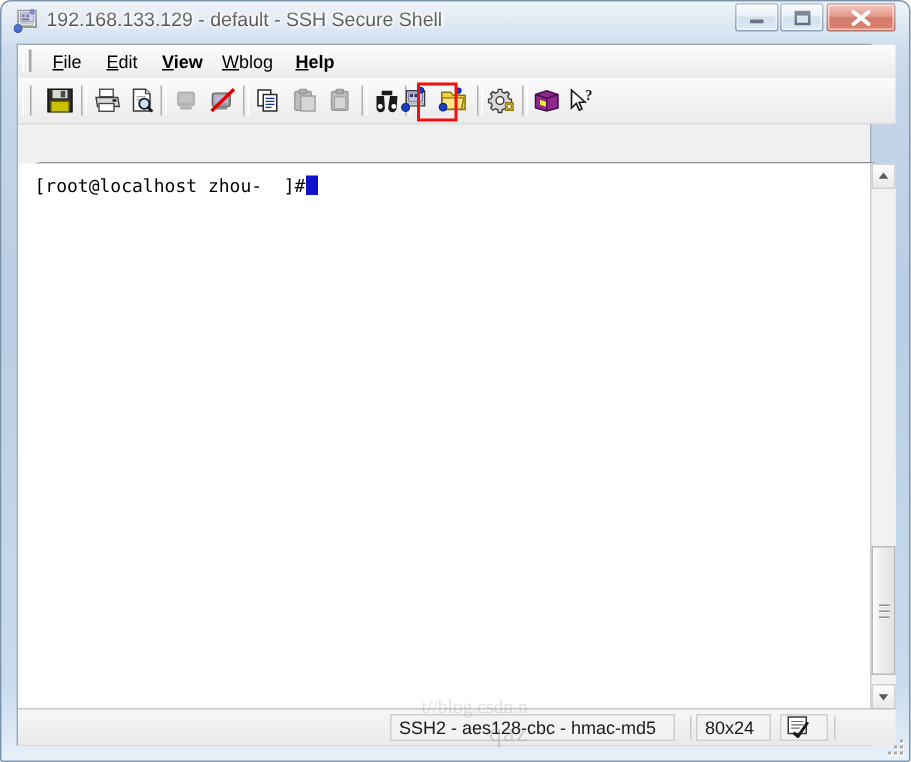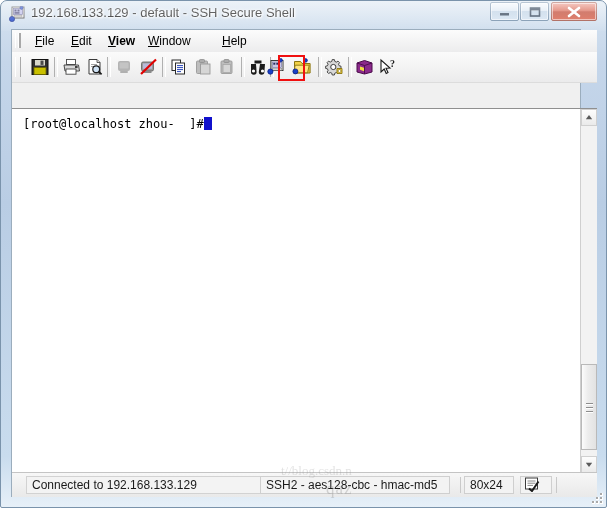--- a/index.html
+++ b/index.html
@@ -100,21 +100,21 @@
     color: #000000;
     padding: 1px 5px;
     white-space: nowrap;
     cursor: default;
   }
   .menu-item u { text-decoration: underline; }
   #menu-file   { left: 18px; }
   #menu-edit   { left: 54px; }
   #menu-view   { left: 91px; font-weight: bold; }
   #menu-window { left: 131px; }
-  #menu-help   { left: 205px; }
+  #menu-help   { left: 180px; font-weight: bold; }
 
   
   #toolbar1 {
     position: absolute; left: 0; top: 22px;
     width: 585px; height: 30px;
     background: linear-gradient(to bottom, #fbfbfb, #ebebec);
     border-bottom: 1px solid #dcdcdc;
   }
   .tb-grip {
     position: absolute; left: 3px; top: 5px;
@@ -171,20 +171,21 @@
     border-right: 1px solid #ffffff;
   }
 
   
   #terminal-wrap {
     position: absolute;
     left: 0; top: 78px;
     width: 585px; height: 364px;
     background: #ffffff;
     border-top: 1px solid #8f8f8f;
+    border-radius: 17px;
   }
   #terminal {
     position: absolute;
     left: 0; top: 0;
     width: 568px; height: 364px;
     background: #ffffff;
     overflow: hidden;
   }
   #term-line {
     position: absolute;
@@ -358,21 +359,21 @@
       <div class="menu-item" id="menu-file">
         <u>F</u><span>ile</span>
       </div>
       <div class="menu-item" id="menu-edit">
         <u>E</u><span>dit</span>
       </div>
       <div class="menu-item" id="menu-view">
         <u>V</u><span>iew</span>
       </div>
       <div class="menu-item" id="menu-window">
-        <u>W</u><span>indow</span>
+        <u>W</u><span>blog</span>
       </div>
       <div class="menu-item" id="menu-help">
         <u>H</u><span>elp</span>
       </div>
     </div>
 
     <div id="toolbar1">
       <span class="tb-grip"></span>
 
       <div class="tb-btn" style="left:16px;">
@@ -538,21 +539,20 @@
         </div>
         <div class="sb-arrow" id="sb-down">
           <svg width="14" height="15" viewBox="0 0 14 15">
             <path d="M7 10 L3.8 5.8 L10.2 5.8 Z" fill="#5a5a5a"></path>
           </svg>
         </div>
       </div>
     </div>
 
     <div id="statusbar">
-      <div class="sb-panel" id="sp-conn">Connected to 192.168.133.129</div>
       <div class="sb-panel" id="sp-cipher">SSH2 - aes128-cbc - hmac-md5</div>
       <span id="sb-div-a"></span>
       <div class="sb-panel" id="sp-size">80x24</div>
       <div class="sb-panel" id="sp-enc">
         <svg width="17" height="15" viewBox="0 0 17 15" style="margin-left:-2px;">
           <rect x="1.5" y="1" width="12" height="11" fill="#ffffff" stroke="#3a3a3a" stroke-width="1"></rect>
           <line x1="3.5" y1="4" x2="11.5" y2="4" stroke="#6a6a6a" stroke-width="0.8"></line>
           <line x1="3.5" y1="6.2" x2="11.5" y2="6.2" stroke="#6a6a6a" stroke-width="0.8"></line>
           <line x1="3.5" y1="8.4" x2="9" y2="8.4" stroke="#6a6a6a" stroke-width="0.8"></line>
           <path d="M5 11.5 L8 14 L14.5 4.5" fill="none" stroke="#1a1a1a" stroke-width="2"></path>

